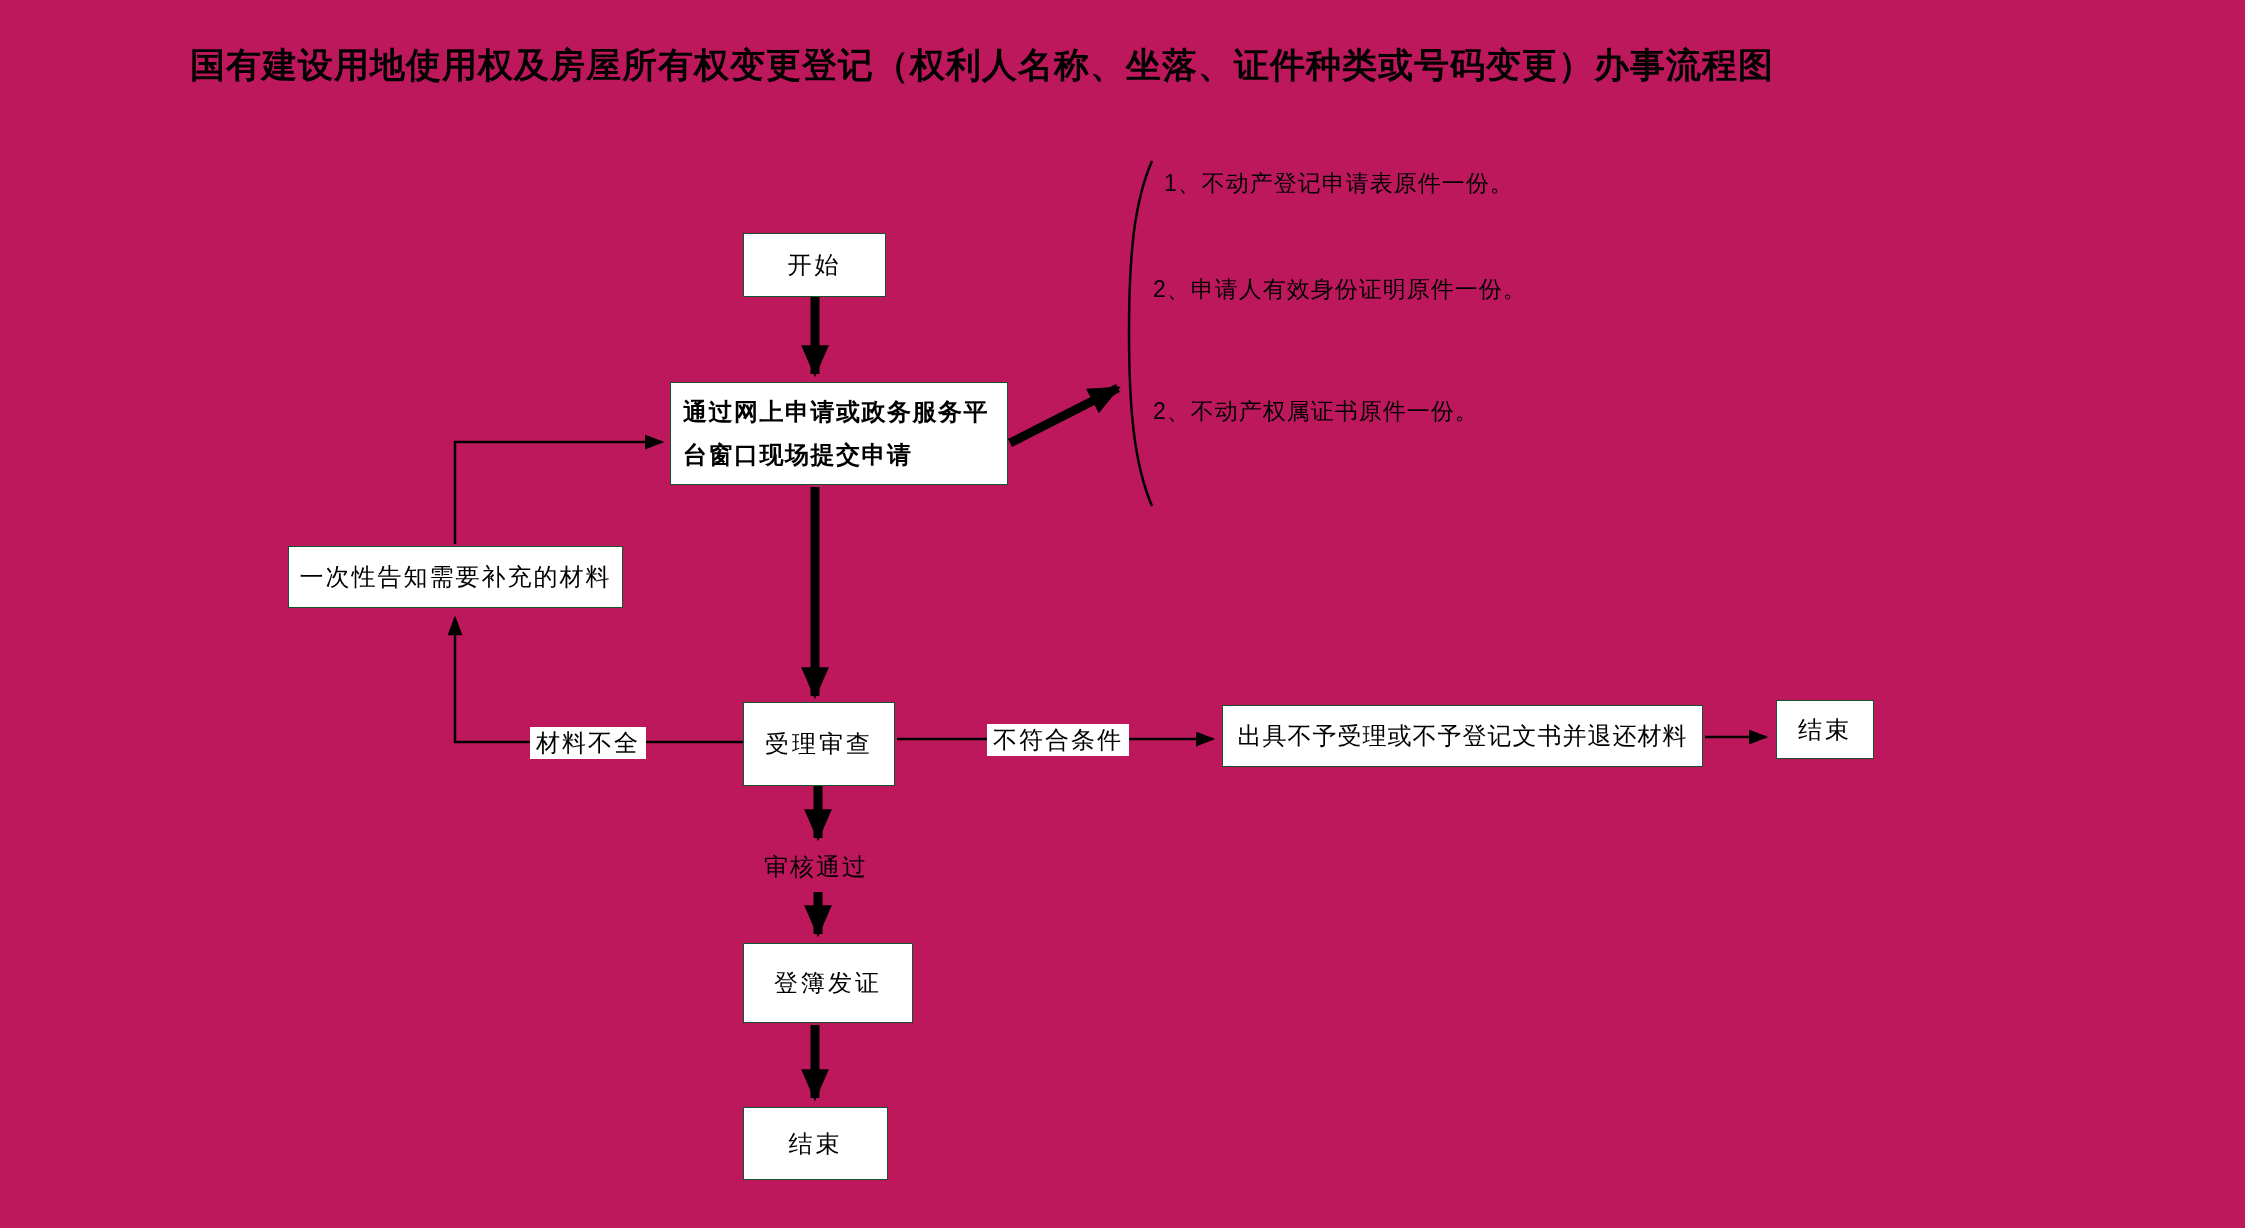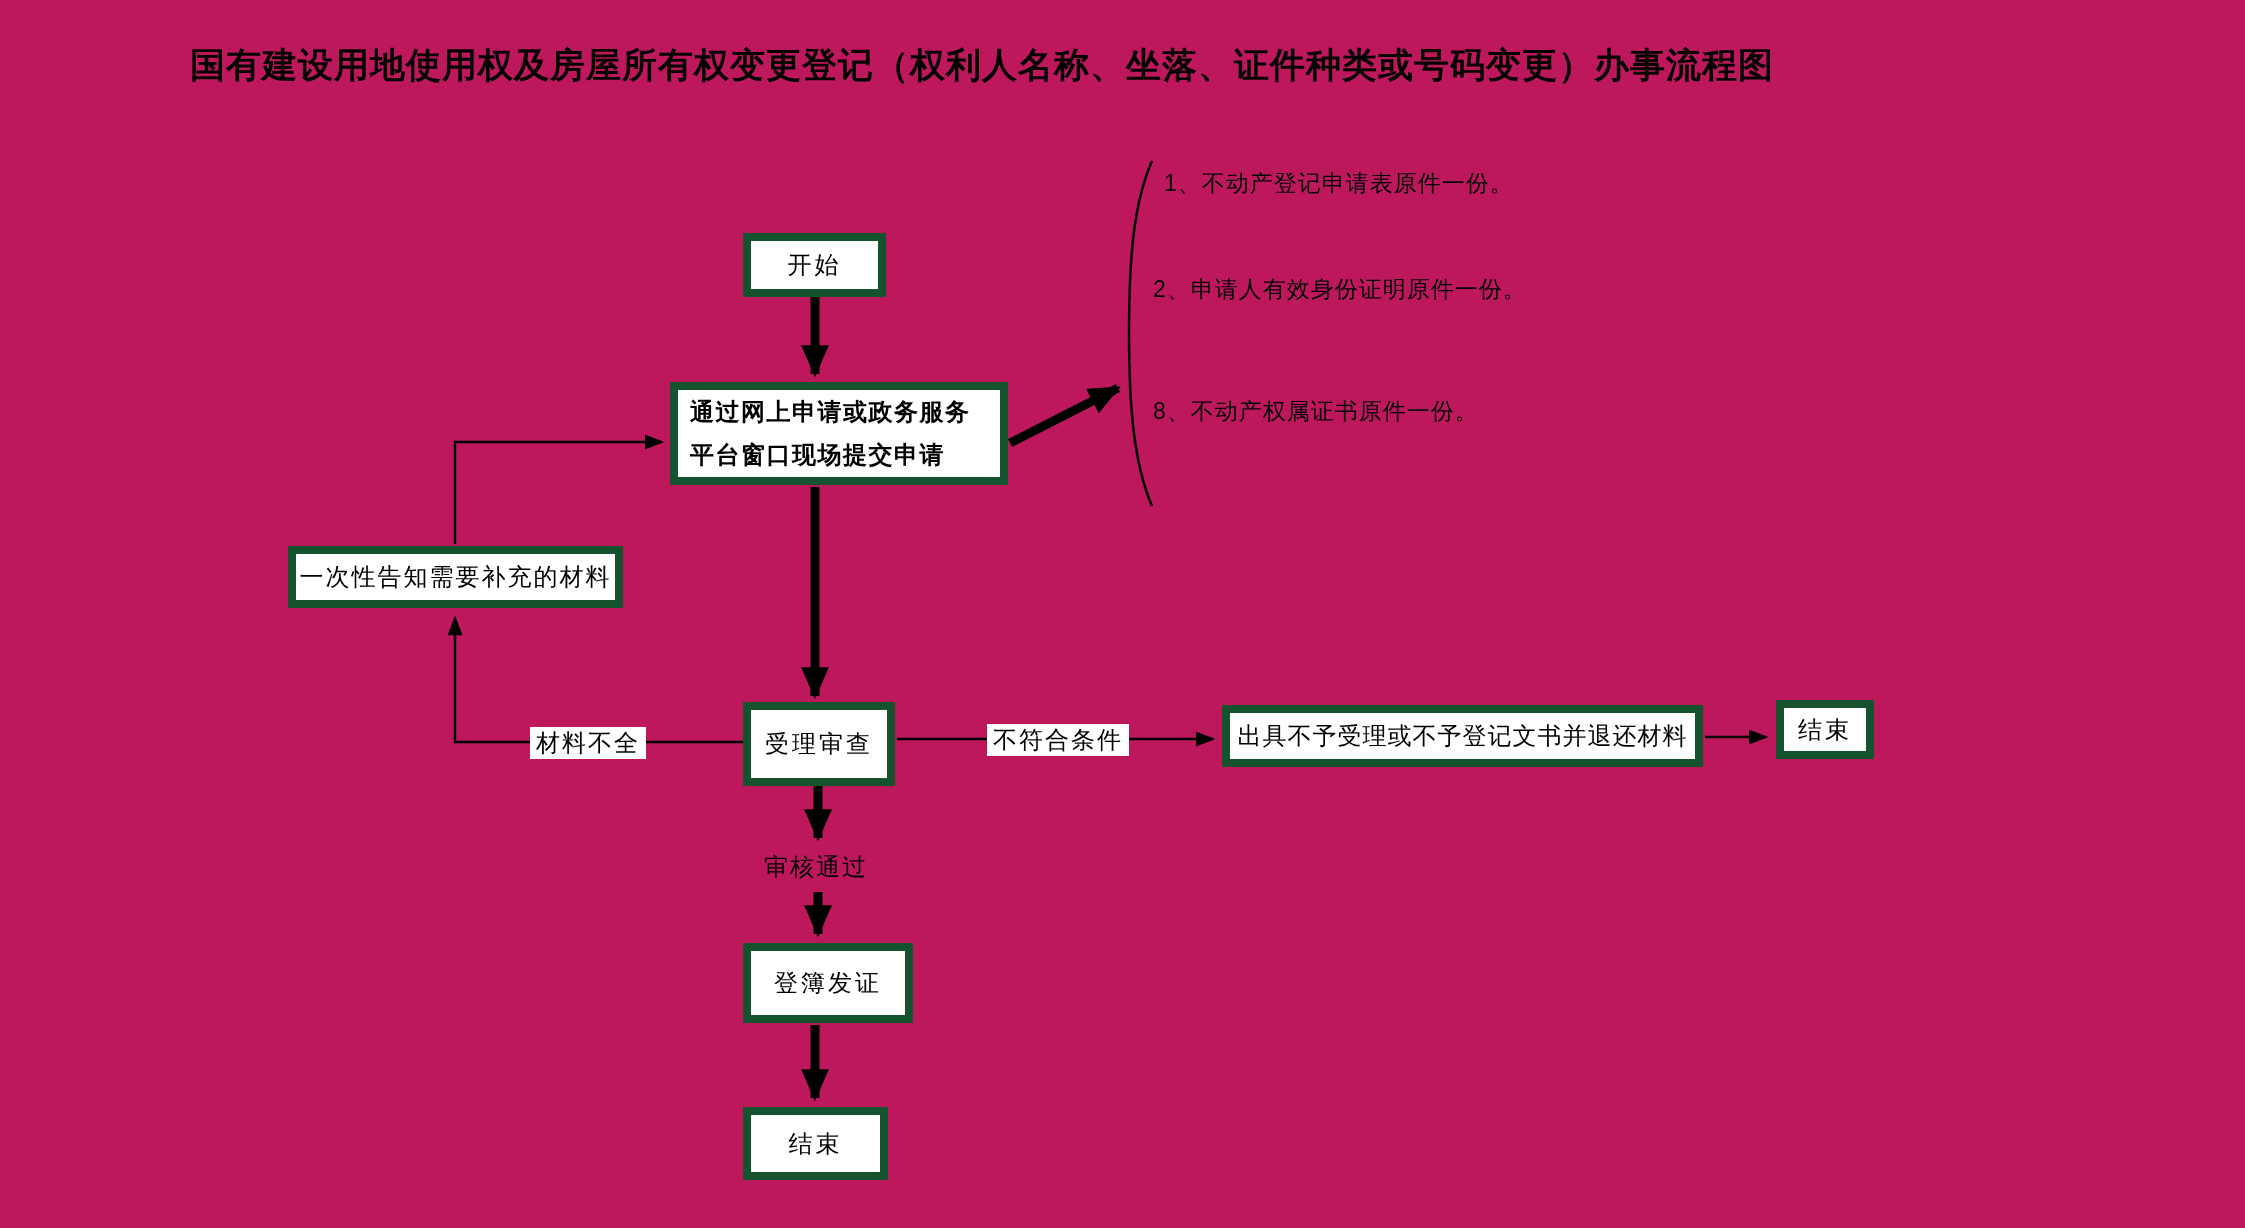--- a/index.html
+++ b/index.html
@@ -27,21 +27,21 @@
     position: absolute;
     left: 190px;
     top: 42px;
     font-size: 35px;
     font-weight: bold;
     letter-spacing: 1px;
     white-space: nowrap;
   }
   .node {
     position: absolute;
-    border: 8px solid #14532d;
+    border: 1px solid #14532d;
     background: #ffffff;
     display: flex;
     align-items: center;
     justify-content: center;
     font-size: 24px;
     letter-spacing: 3px;
     text-align: center;
     box-sizing: border-box;
   }
   .node-start        { left: 743px;  top: 233px;  width: 143px; height: 64px;  }
@@ -118,15 +118,15 @@
   <div class="node node-end-right">结束</div>
   <div class="node node-register">登簿发证</div>
   <div class="node node-end-bottom">结束</div>
 
   <div class="edge-label label-incomplete">材料不全</div>
   <div class="edge-label label-notqualified">不符合条件</div>
   <div class="edge-label label-approved">审核通过</div>
 
   <div class="material-item mat-1">1、不动产登记申请表原件一份。</div>
   <div class="material-item mat-2">2、申请人有效身份证明原件一份。</div>
-  <div class="material-item mat-4">8、不动产权属证书原件一份。</div>
+  <div class="material-item mat-4">2、不动产权属证书原件一份。</div>
 
 </div>
 
 </body></html>

